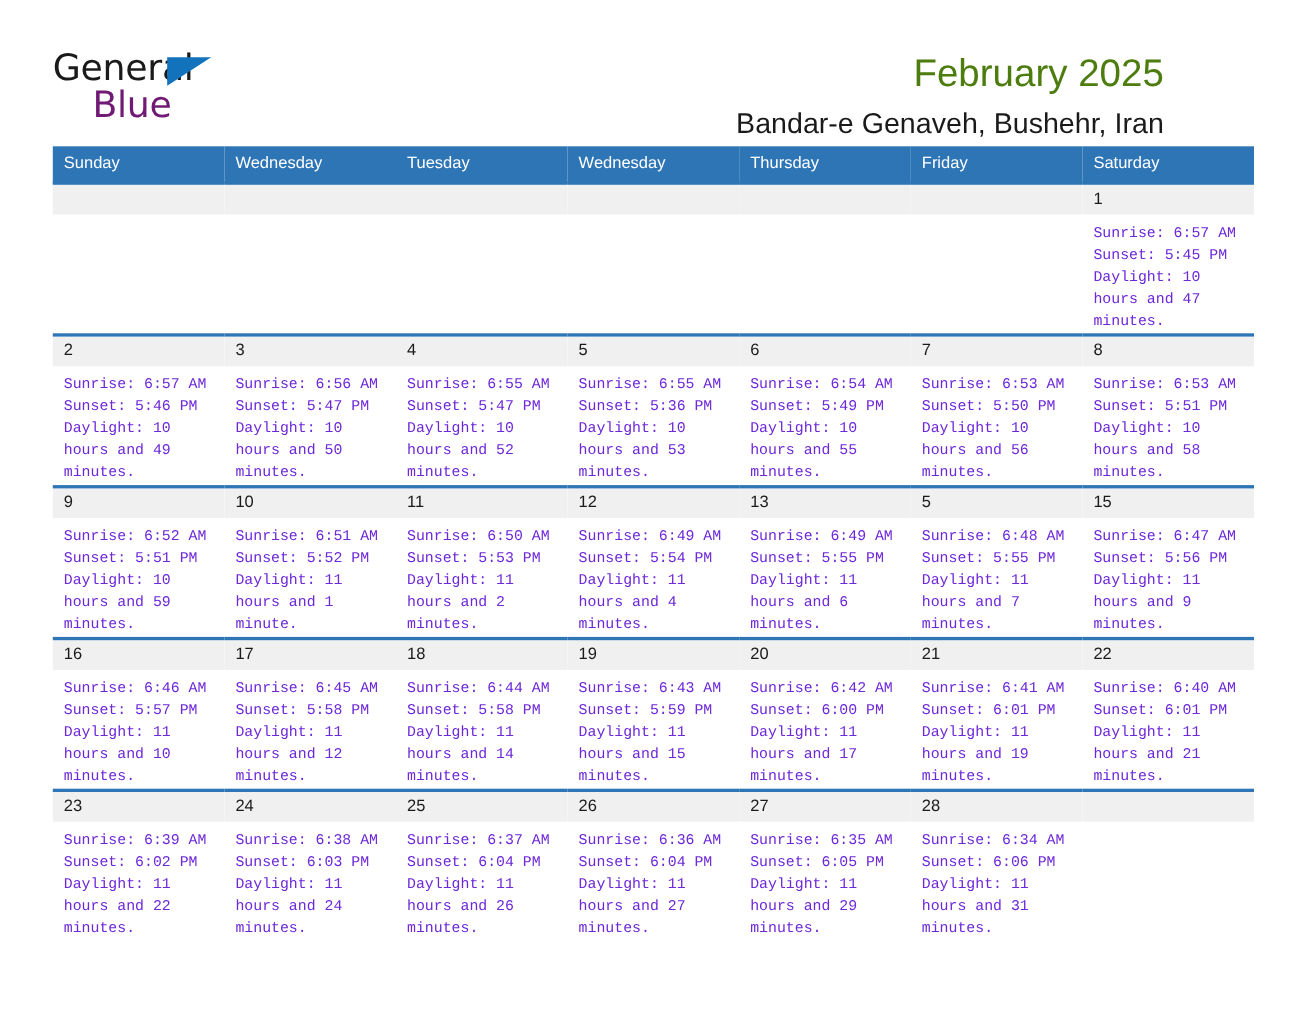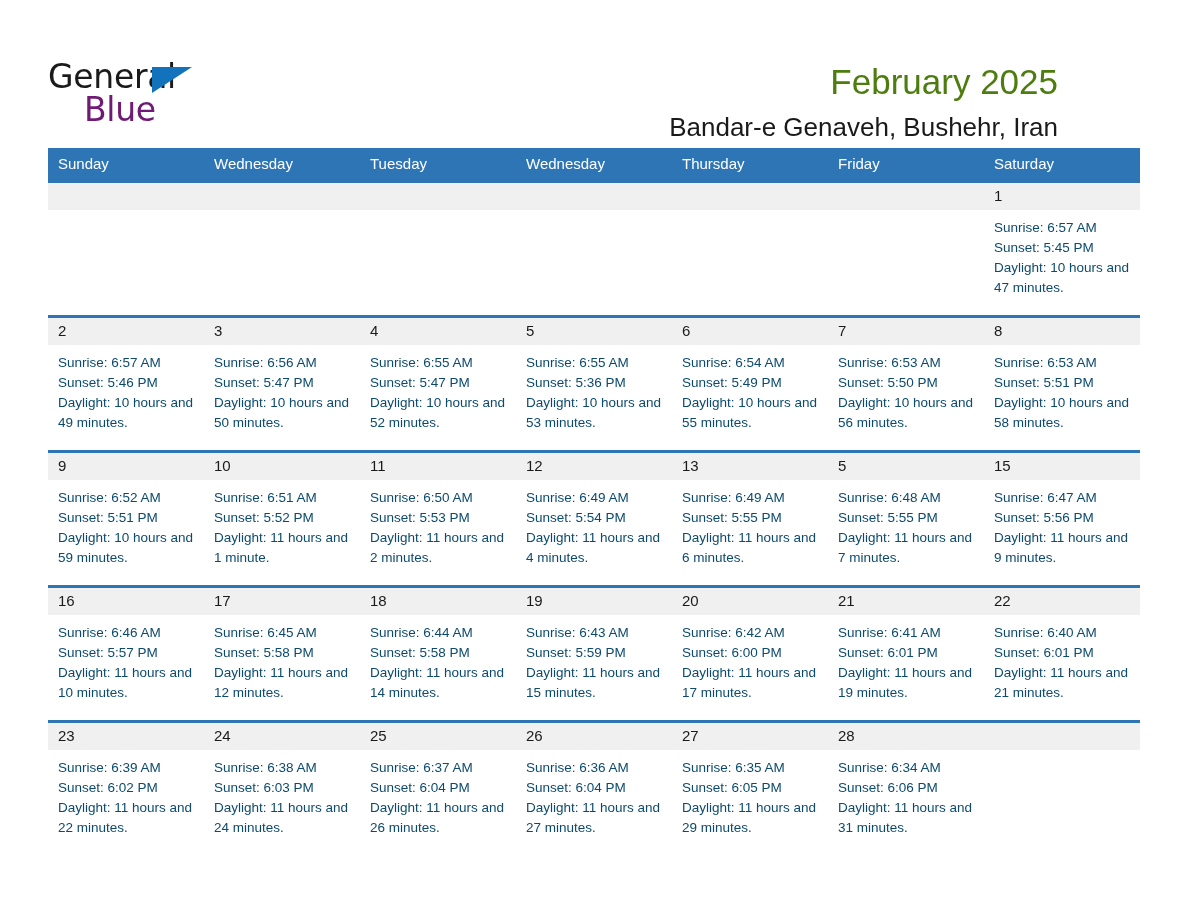--- a/index.html
+++ b/index.html
@@ -9,21 +9,21 @@
     height: 918px;
     background: #ffffff;
     font-family: "Liberation Sans", sans-serif;
     color: #000000;
   }
 
   .page {
     position: relative;
     width: 1106px;
     height: 918px;
-    padding: 16px 48px;
+    padding: 1px 48px;
   }
 
   
   .masthead {
     display: flex;
     align-items: flex-start;
     justify-content: space-between;
     padding-top: 44px;
     height: 112px;
   }
@@ -124,21 +124,22 @@
 
   td.empty .daynum {
     background: #f0f0f0;
     color: transparent;
   }
 
   .details {
     padding: 8px 10px 0 10px;
     font-size: 13.5px;
     line-height: 20px;
-    color: #0c4a6e;
+    color: #6d28d9;
+    font-family: Liberation Mono, monospace;
   }
   .details div { white-space: nowrap; }
   .details .daylight { white-space: normal; }
 </style>
 </head>
 <body>
 
 <div class="page">
 
   <div class="masthead">

